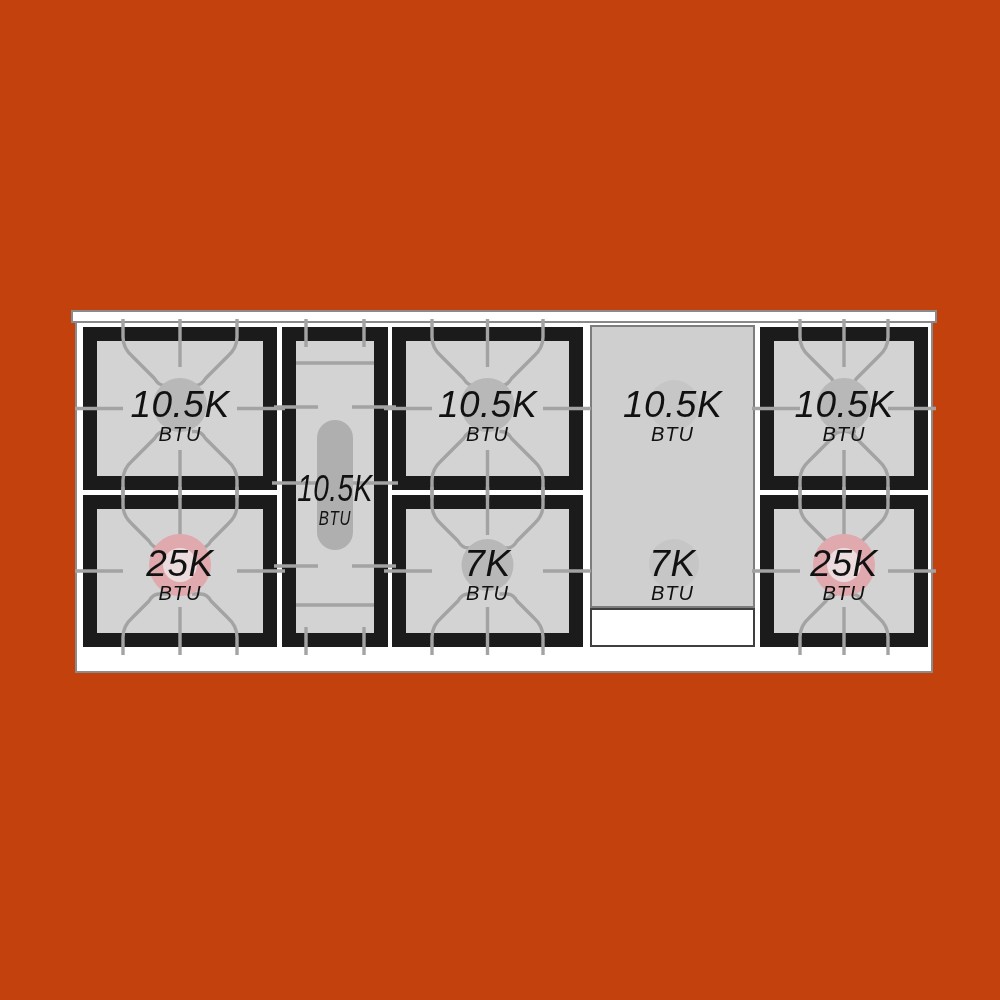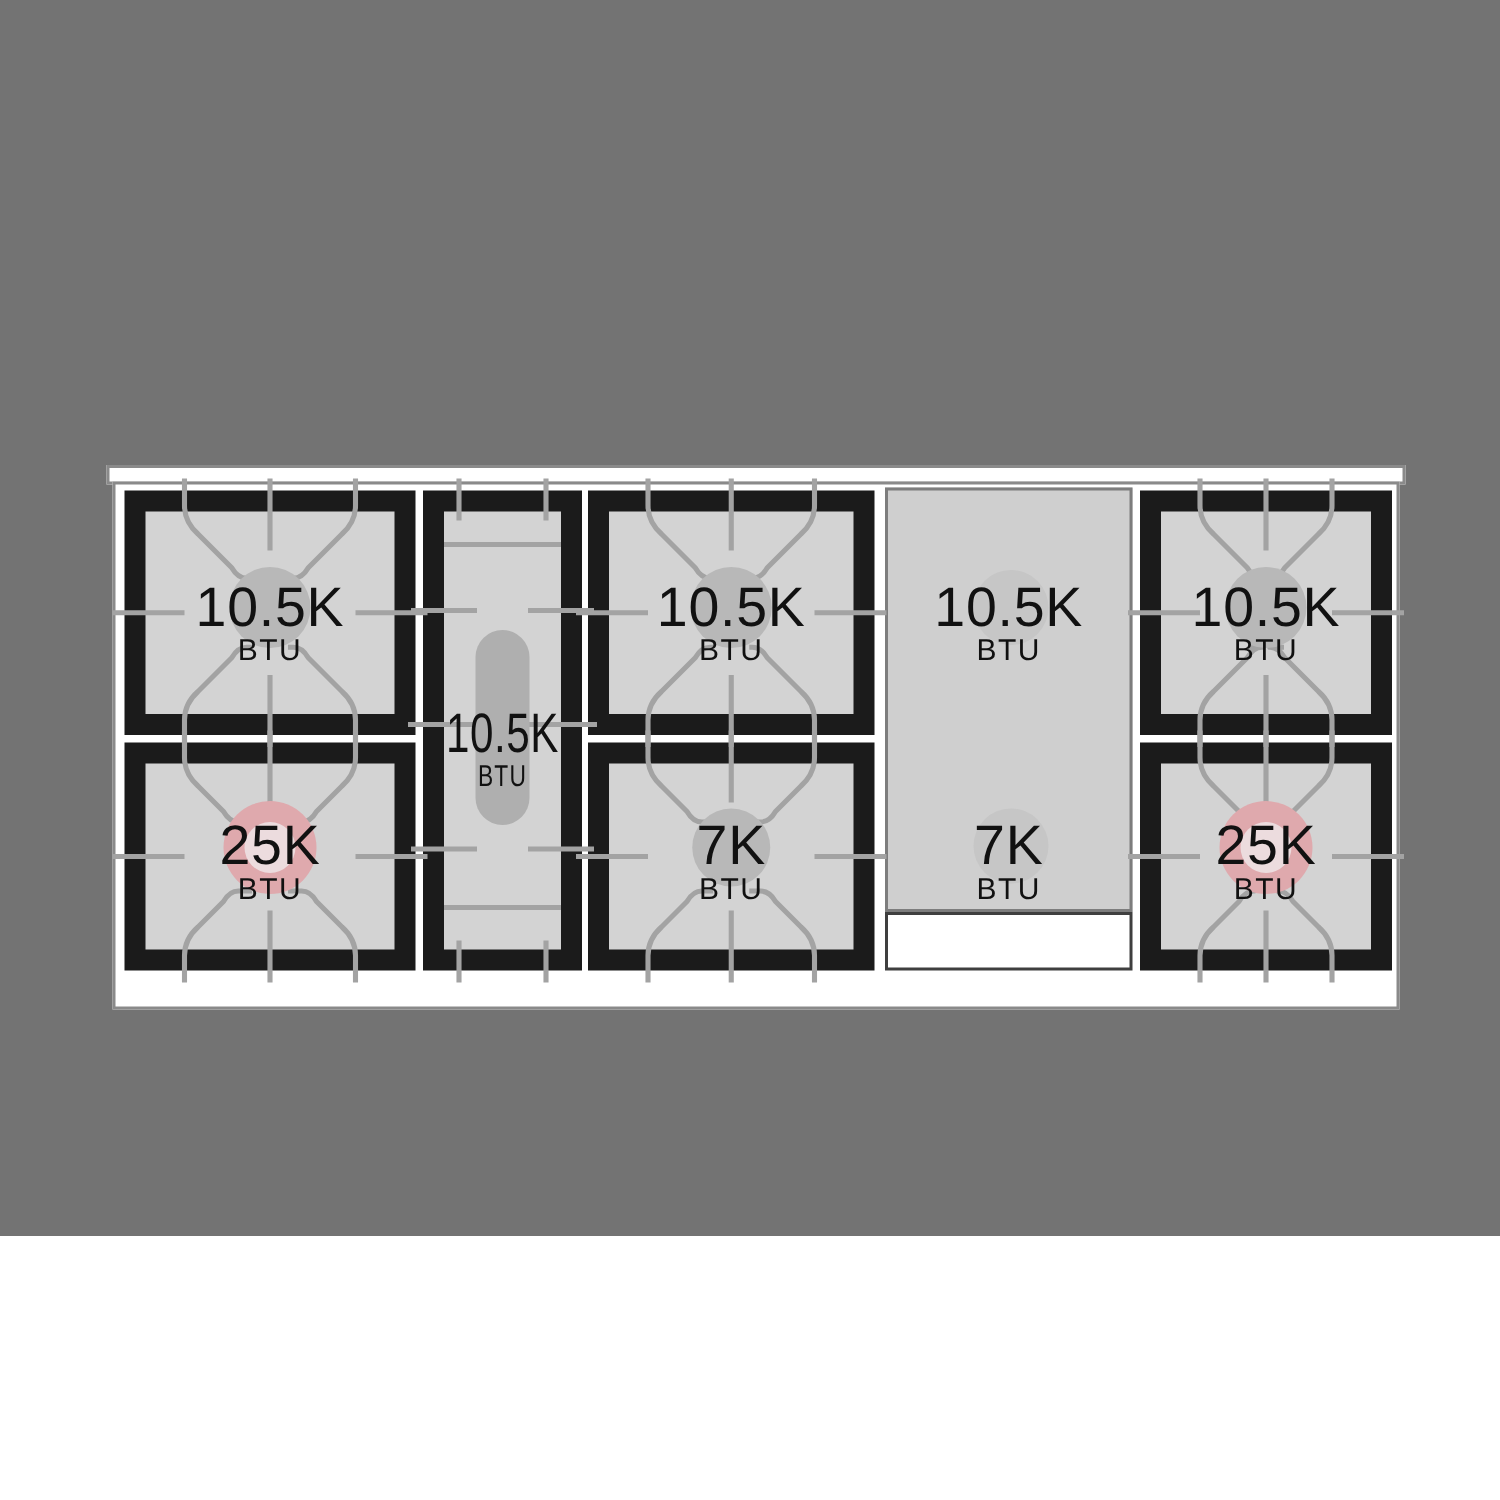--- a/index.html
+++ b/index.html
@@ -1,17 +1,17 @@
 <!DOCTYPE html>
 <html style="--c-surface: #d3d3d3; --c-frame: #1b1b1b; --c-grate-lines: #a3a3a3; --c-burner-circle: #b8b8b8; --c-power-burner: #dfa9ad; --c-power-burner-center: #ecdcde; --c-griddle: #cfcfcf; --c-griddle-border: #7d7d7d; --c-griddle-circle: #c6c6c6; --c-oval-burner: #afafaf; --c-outline: #8a8a8a; --c-tray-border: #3f3f3f; --c-text: #111111;"><head>
 <meta charset="utf-8">
 <style>
   html,body{margin:0;padding:0;background:#ffffff;}
-  .stage{position:relative;width:1000px;height:824px;background:#737373;overflow:hidden;
-         font-family:"Liberation Sans",sans-serif;}
+  .stage{position:relative;width:1000px;height:1000px;background:#c2410c;overflow:hidden;
+         font-family:"Liberation Sans",sans-serif;font-style:italic;}
   .abs{position:absolute;box-sizing:border-box;}
   
   .back-edge{background:#ffffff;border:2px solid var(--c-outline,#8a8a8a);}
   .unit-body{background:#ffffff;border:2px solid var(--c-outline,#8a8a8a);}
   
   .burner{position:absolute;box-sizing:border-box;background:var(--c-frame,#1b1b1b);}
   .burner .inner{position:absolute;inset:14px;background:var(--c-surface,#d3d3d3);}
   .burner svg.grate{position:absolute;left:-10px;top:-10px;overflow:visible;z-index:2;}
   .grate path.line{fill:none;stroke:var(--c-grate-lines,#a3a3a3);stroke-width:3.4;stroke-linejoin:round;stroke-linecap:butt;}
   .grate .cap-gray{fill:var(--c-burner-circle,#b8b8b8);}

